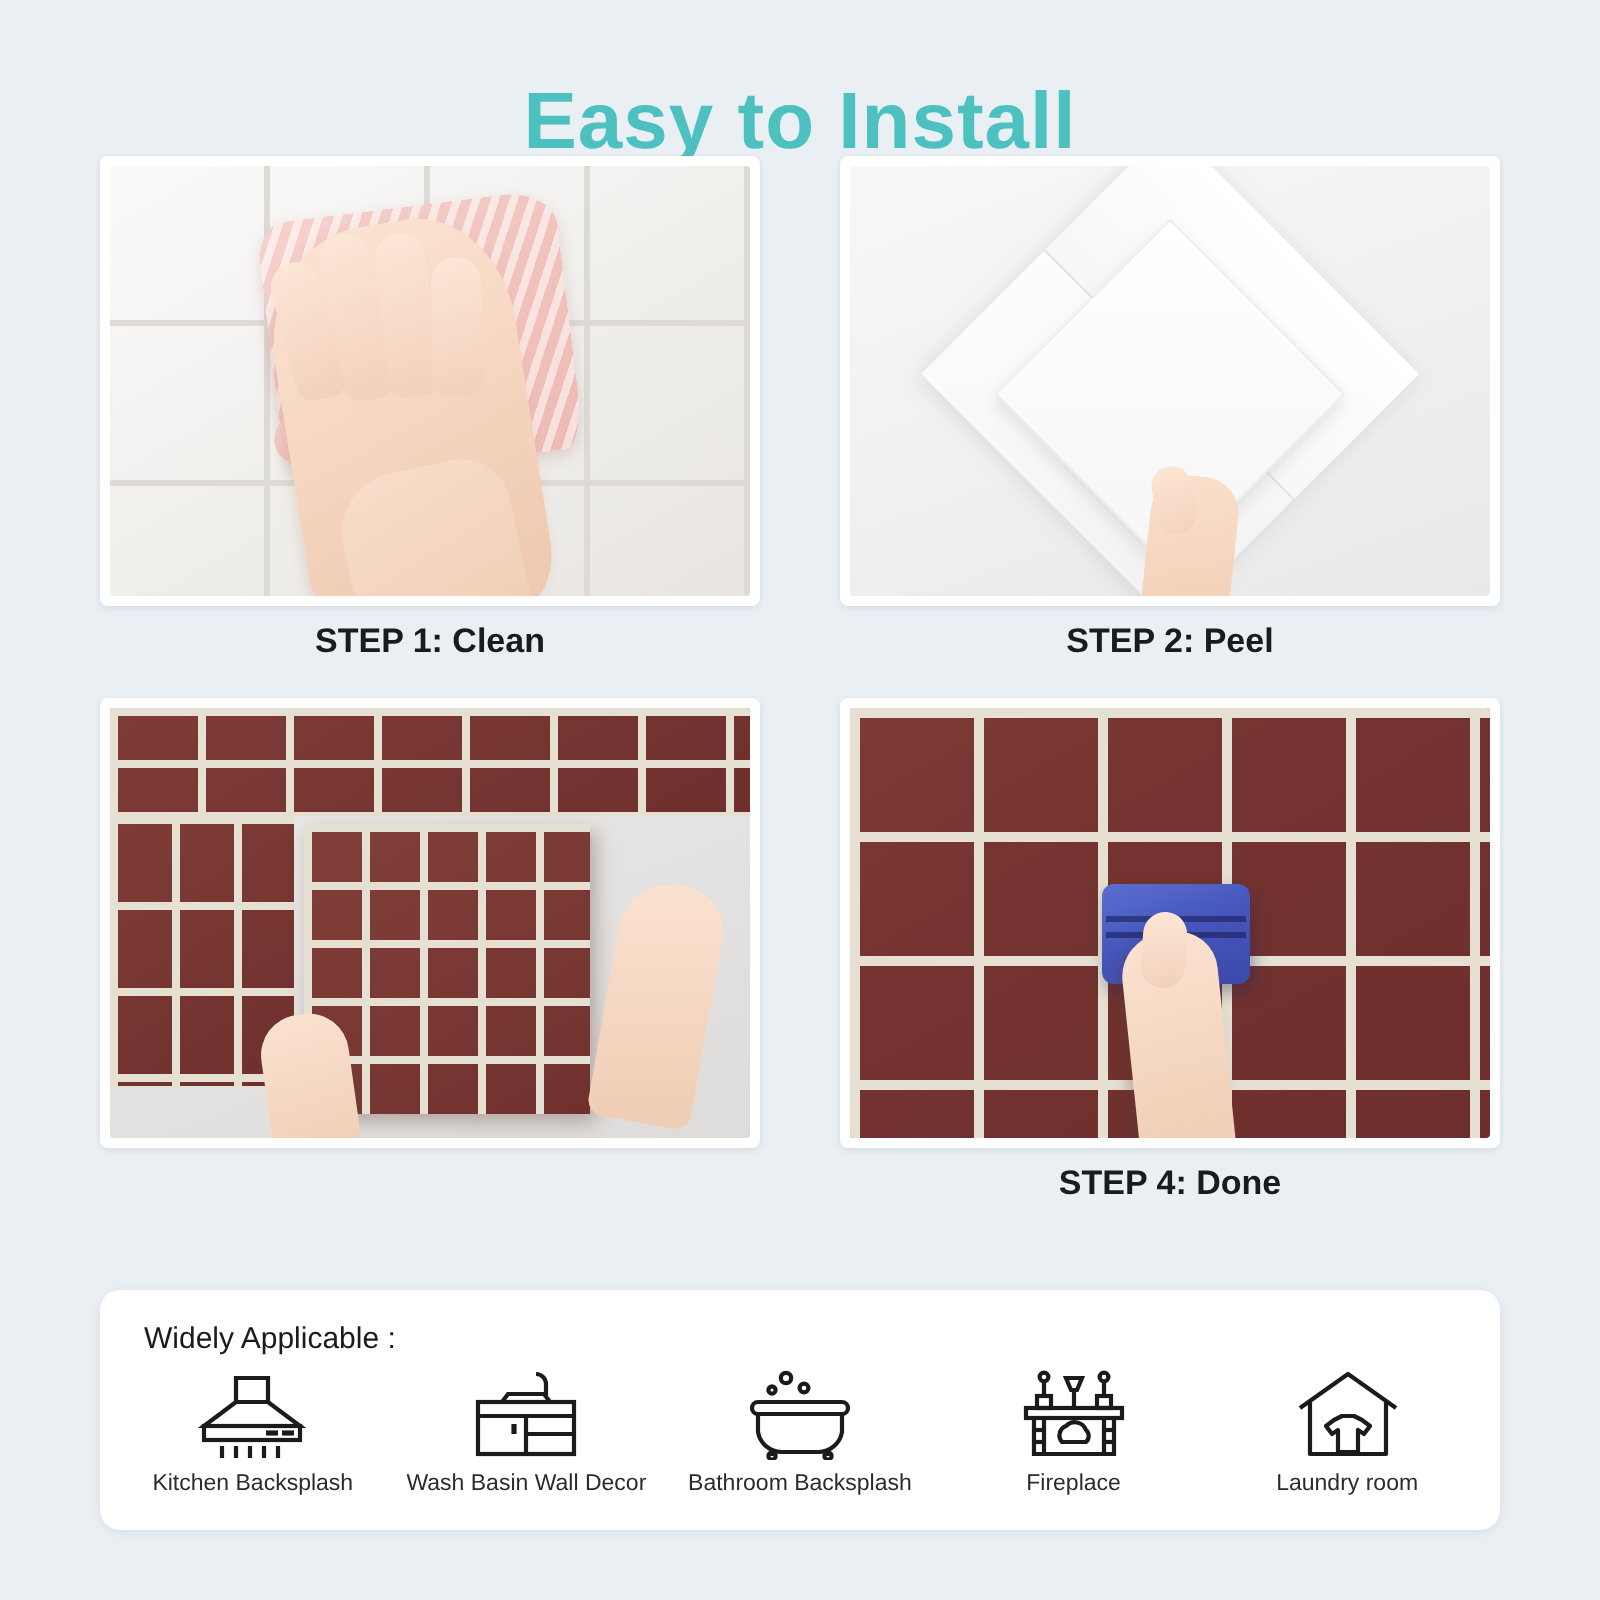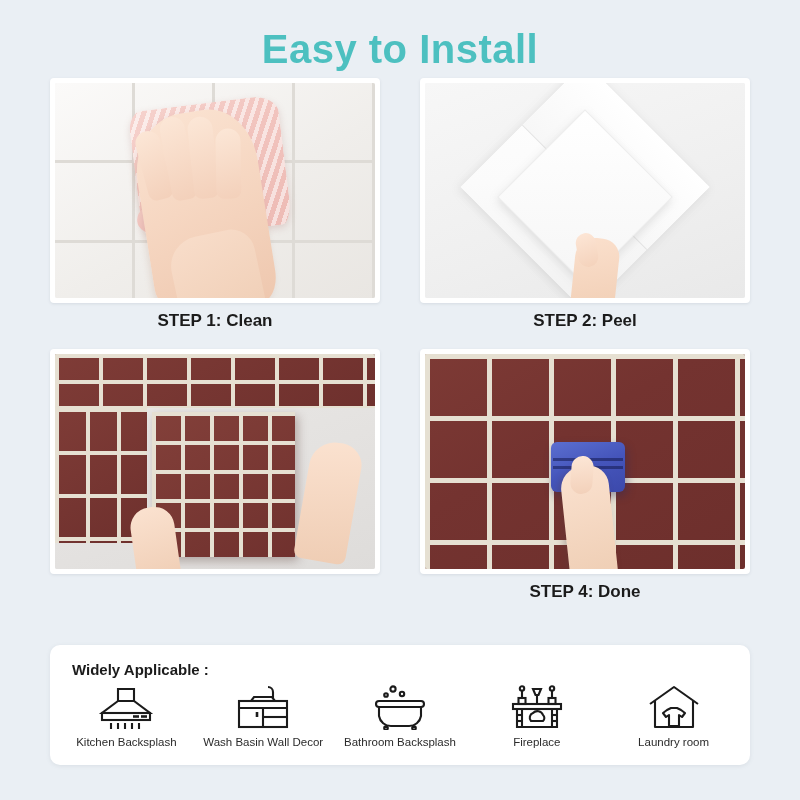--- a/index.html
+++ b/index.html
@@ -13,21 +13,21 @@
     position: relative;
   }
 
   
   .page-title {
     text-align: center;
     color: #4dc0c0;
     font-size: 40px;
     font-weight: bold;
     letter-spacing: 0.5px;
-    padding-top: 24px;
+    padding-top: 36px;
     height: 78px;
     line-height: 50px;
   }
 
   
   .steps-grid {
     width: 700px;
     margin: 0 auto;
     display: grid;
     grid-template-columns: 330px 330px;
@@ -270,21 +270,21 @@
     width: 700px; height: 120px;
     background: #ffffff;
     border-radius: 10px;
     box-shadow: 0 1px 4px rgba(120,135,150,.15);
   }
 
   .applicable-title {
     font-size: 15px;
     color: #1b1b1b;
     padding: 16px 0 0 22px;
-    font-weight: bold;
+    font-weight: normal;
   }
 
   .uses-row {
     display: flex;
     justify-content: space-around;
     align-items: flex-start;
     padding: 6px 8px 0 8px;
   }
 
   .use-item {

